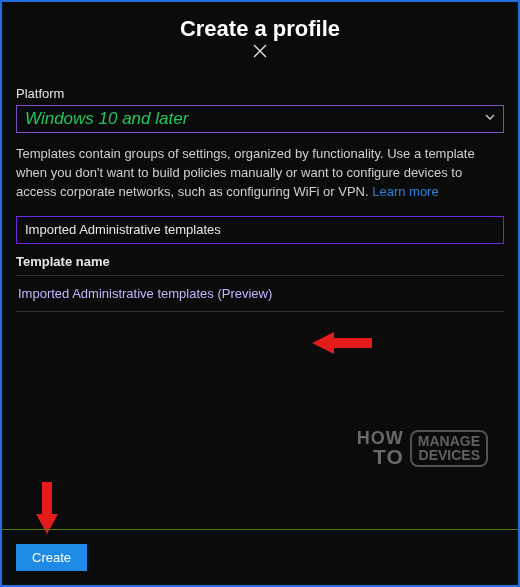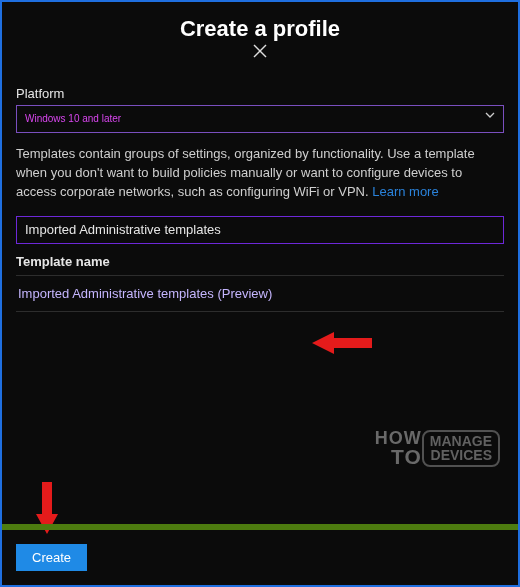--- a/index.html
+++ b/index.html
@@ -45,27 +45,28 @@
   }
   .field-label {
     font-size: 13px;
     color: #e6e6e6;
     margin-bottom: 4px;
     margin-top: 6px;
   }
   .select {
     border: 1px solid #7a4fbf;
     background: #0b0b0b;
-    color: #d946ef;
+    color: #22c55e;
     height: 26px;
     line-height: 26px;
     padding: 0 26px 0 8px;
-    font-size: 10px;
+    font-size: 17px;
     position: relative;
     cursor: pointer;
+    font-style: italic;
   }
   .select .chevron {
     position: absolute;
     right: 6px;
     top: 50%;
     transform: translateY(-50%);
   }
   .select .chevron svg { stroke: #ccc; }
 
   .desc {
@@ -121,30 +122,30 @@
     position: absolute;
     width: 26px;
     height: 52px;
     pointer-events: none;
   }
   .arrow-v svg { fill: #e41b1b; }
 
   
   .watermark {
     position: absolute;
-    right: 18px;
+    right: 30px;
     bottom: 118px;
     opacity: 0.95;
     color: #777;
     font-weight: 900;
     line-height: 0.92;
     text-align: right;
     display: flex;
     align-items: center;
-    gap: 0;
+    gap: 6px;
     pointer-events: none;
   }
   .watermark .howto {
     font-family: "Arial Black", Arial, sans-serif;
     font-size: 18px;
     letter-spacing: 1px;
     color: #6f6f6f;
     text-align: right;
   }
   .watermark .howto .s2 { font-size: 21px; display:block; }
@@ -156,21 +157,21 @@
     font-size: 14px;
     color: #666;
     line-height: 1.05;
   }
   .watermark .md-box span { display:block; }
 
   
   .footer {
     position: absolute;
     left: 0; right: 0; bottom: 0;
-    border-top: 6px solid #4d7c0f;
+    border-top: 1px solid #4d7c0f;
     padding: 14px;
   }
   .create-btn {
     background: #1f8ae6;
     color: #fff;
     border: none;
     font-size: 13px;
     padding: 6px 16px;
     cursor: pointer;
   }

